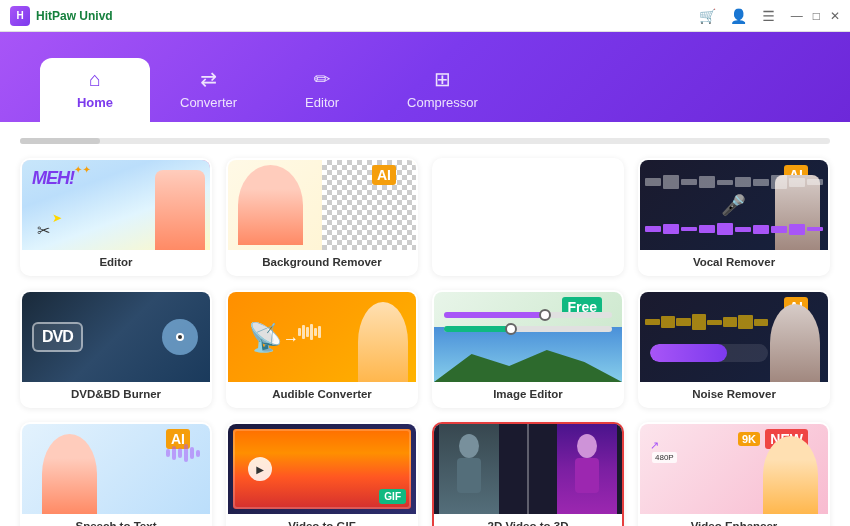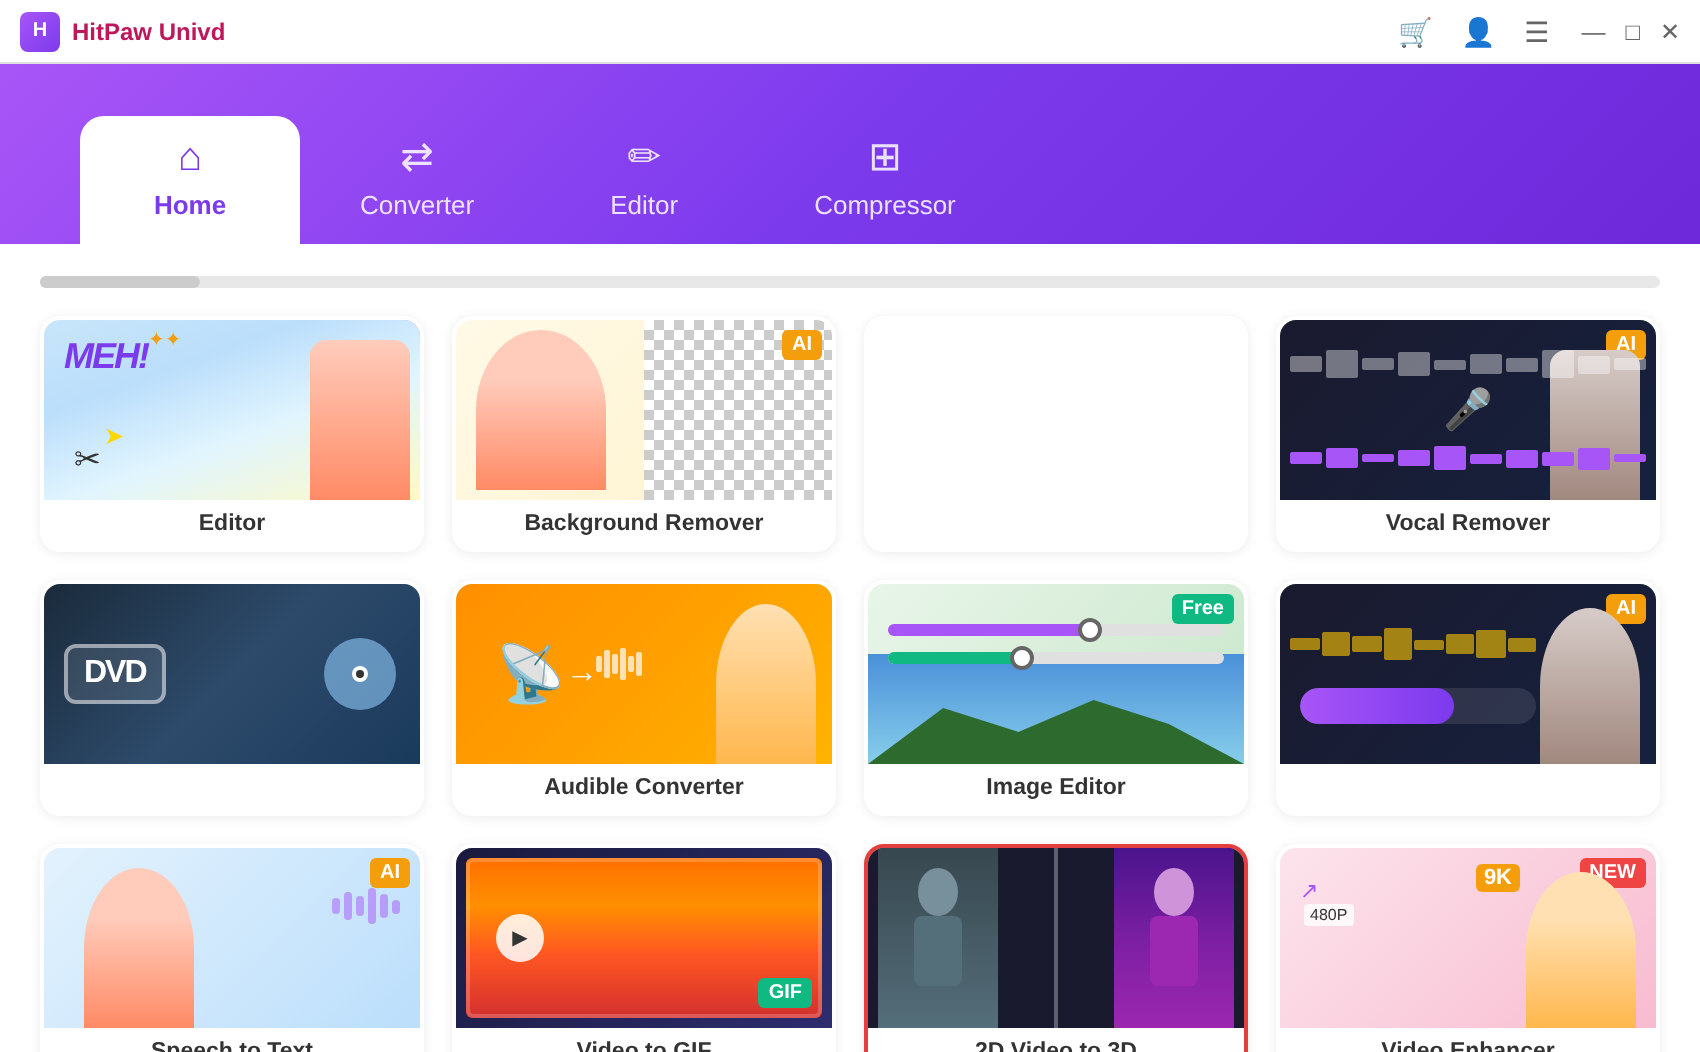--- a/index.html
+++ b/index.html
@@ -34,21 +34,21 @@
       display: flex;
       align-items: center;
       justify-content: center;
       color: white;
       font-size: 10px;
       font-weight: bold;
     }
     .titlebar-title {
       font-size: 12px;
       font-weight: 600;
-      color: #be185d;
+      color: #15803d;
     }
     .titlebar-controls {
       margin-left: auto;
       display: flex;
       gap: 6px;
       align-items: center;
     }
     .cart-icon, .user-icon, .menu-icon {
       font-size: 14px;
       color: #666;
@@ -155,22 +155,22 @@
     .card-label {
       text-align: center;
       font-size: 11.5px;
       font-weight: 600;
       color: #333;
       padding: 6px 4px;
     }
     .badge {
       position: absolute;
       top: 5px;
-      right: 5px;
-      font-size: 10px;
+      right: 20px;
+      font-size: 14px;
       font-weight: 700;
       padding: 2px 5px;
       border-radius: 3px;
       color: #fff;
     }
     .badge-ai { background: #f59e0b; }
     .badge-free { background: #10b981; }
     .badge-new { background: #ef4444; }
 
     
@@ -785,20 +785,21 @@
 
     <div class="card">
       <div class="card-thumb thumb-dvd">
         <div class="dvd-logo">DVD</div>
         <svg width="40" height="40" viewBox="0 0 40 40" style="position:absolute;right:10px;top:50%;transform:translateY(-50%);">
           <circle cx="20" cy="20" r="18" fill="#90caf9" opacity="0.6"></circle>
           <circle cx="20" cy="20" r="4" fill="#fff"></circle>
           <circle cx="20" cy="20" r="2" fill="#333"></circle>
         </svg>
       </div>
+      <div class="card-label">DVD&amp;BD Burner</div>
     </div>
 
     <div class="card">
       <div class="card-thumb thumb-audible">
         <div class="audible-icon">📡</div>
         <div class="arrow-icon">→</div>
         <div class="waveform-small">
           <div class="ws-bar" style="height:8px;"></div>
           <div class="ws-bar" style="height:14px;"></div>
           <div class="ws-bar" style="height:10px;"></div>
@@ -842,20 +843,21 @@
           <div class="nw-bar" style="height:16px;"></div>
           <div class="nw-bar" style="height:5px;"></div>
           <div class="nw-bar" style="height:10px;"></div>
           <div class="nw-bar" style="height:14px;"></div>
           <div class="nw-bar" style="height:7px;"></div>
         </div>
         <div class="noise-eq-pill">
           <div class="eq-fill"></div>
         </div>
       </div>
+      <div class="card-label">Noise Remover</div>
     </div>
 
     <div class="card">
       <div class="card-thumb thumb-speech">
         <div class="badge badge-ai">AI</div>
         <div class="speech-person"></div>
         <div class="speech-wave">
           <div class="sw-bar" style="height:8px;"></div>
           <div class="sw-bar" style="height:14px;"></div>
           <div class="sw-bar" style="height:10px;"></div>

